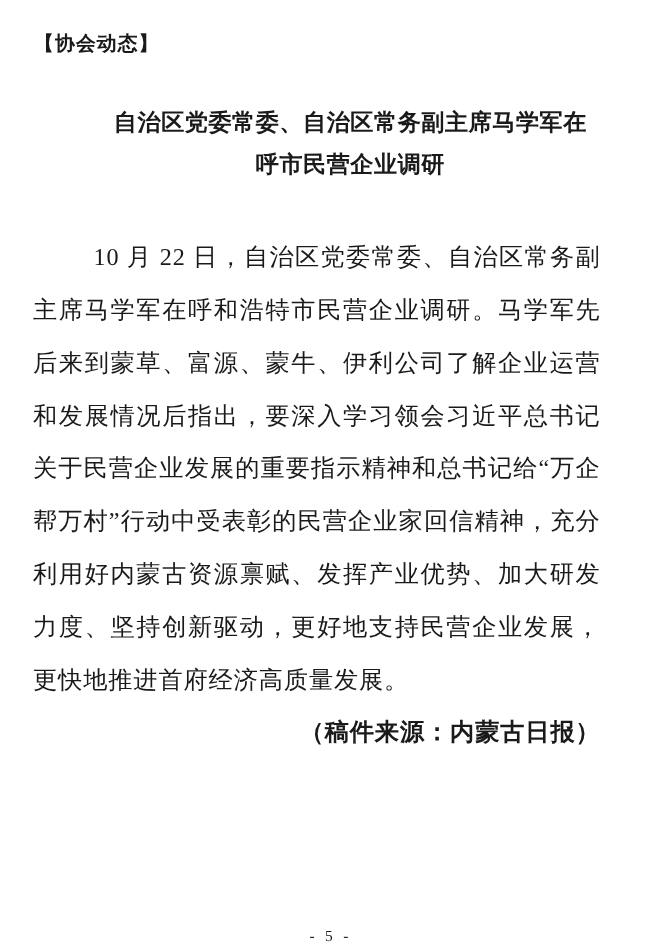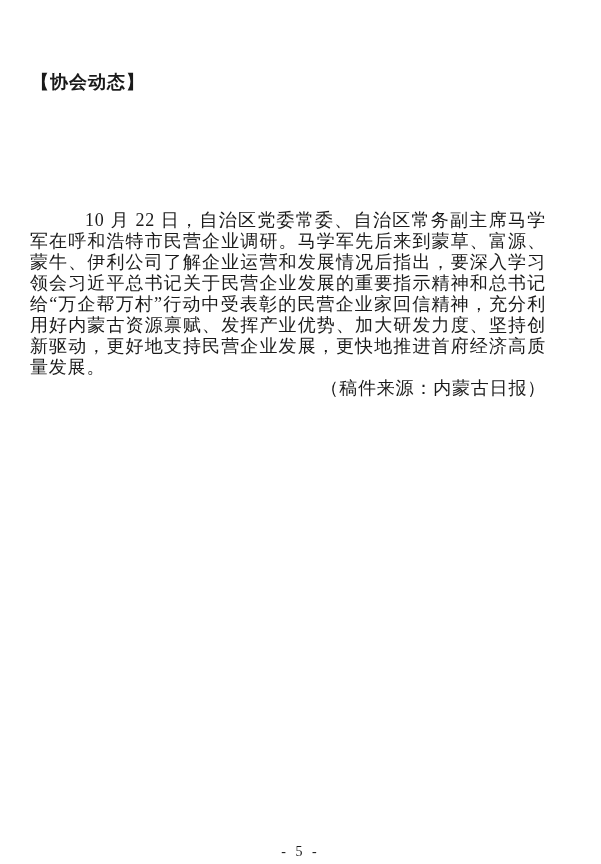--- a/index.html
+++ b/index.html
@@ -15,27 +15,26 @@
     background: var(--page-bg, #ffffff);
     color: var(--text-color, #1a1a1a);
     font-family: "Liberation Serif", serif;
     overflow: hidden;
     box-sizing: border-box;
   }
   .section-label {
     position: absolute;
     left: 31px;
     top: 27px;
-    font-family: Liberation Mono, monospace;
+    font-family: Liberation Serif, serif;
     font-weight: 700;
     font-size: 18px;
     line-height: 24px;
     letter-spacing: 1px;
     white-space: nowrap;
-    margin-top: 44px;
   }
   .doc-title {
     position: absolute;
     left: 36px;
     top: 92px;
     width: 565px;
     margin: 0;
     text-align: center;
     font-family: "Liberation Serif", serif;
     font-weight: 700;
@@ -44,52 +43,57 @@
     letter-spacing: 0.5px;
   }
   .title-line {
     display: block;
   }
   .doc-body {
     position: absolute;
     left: 30px;
     top: 210px;
     width: 516px;
-    font-size: 18px;
-    line-height: 21px;
+    font-size: 22px;
+    line-height: 48px;
     letter-spacing: 0.8px;
     text-align: justify;
     text-justify: inter-character;
   }
   .doc-body p {
     margin: 0;
     text-indent: 55px;
   }
   .doc-body p.source-note {
     text-indent: 0;
     text-align: right;
+    font-weight: bold;
   }
   .page-number {
     position: absolute;
     left: 0;
     top: 842px;
     width: 601px;
     text-align: center;
     font-size: 14px;
     letter-spacing: 3px;
     line-height: 20px;
   }
 </style>
 </head>
 <body>
 
 <div class="page" style="--text-color: #1a1a1a; --page-bg: #ffffff;">
 
   <div class="section-label">【协会动态】</div>
 
+  <h1 class="doc-title">
+    <span class="title-line">自治区党委常委、自治区常务副主席马学军在</span>
+    <span class="title-line">呼市民营企业调研</span>
+  </h1>
 
   <div class="doc-body">
     <p>10 月 22 日，自治区党委常委、自治区常务副主席马学军在呼和浩特市民营企业调研。马学军先后来到蒙草、富源、蒙牛、伊利公司了解企业运营和发展情况后指出，要深入学习领会习近平总书记关于民营企业发展的重要指示精神和总书记给“万企帮万村”行动中受表彰的民营企业家回信精神，充分利用好内蒙古资源禀赋、发挥产业优势、加大研发力度、坚持创新驱动，更好地支持民营企业发展，更快地推进首府经济高质量发展。</p>
     <p class="source-note">（稿件来源：内蒙古日报）</p>
   </div>
 
   <div class="page-number">- 5 -</div>
 
 </div>
 

